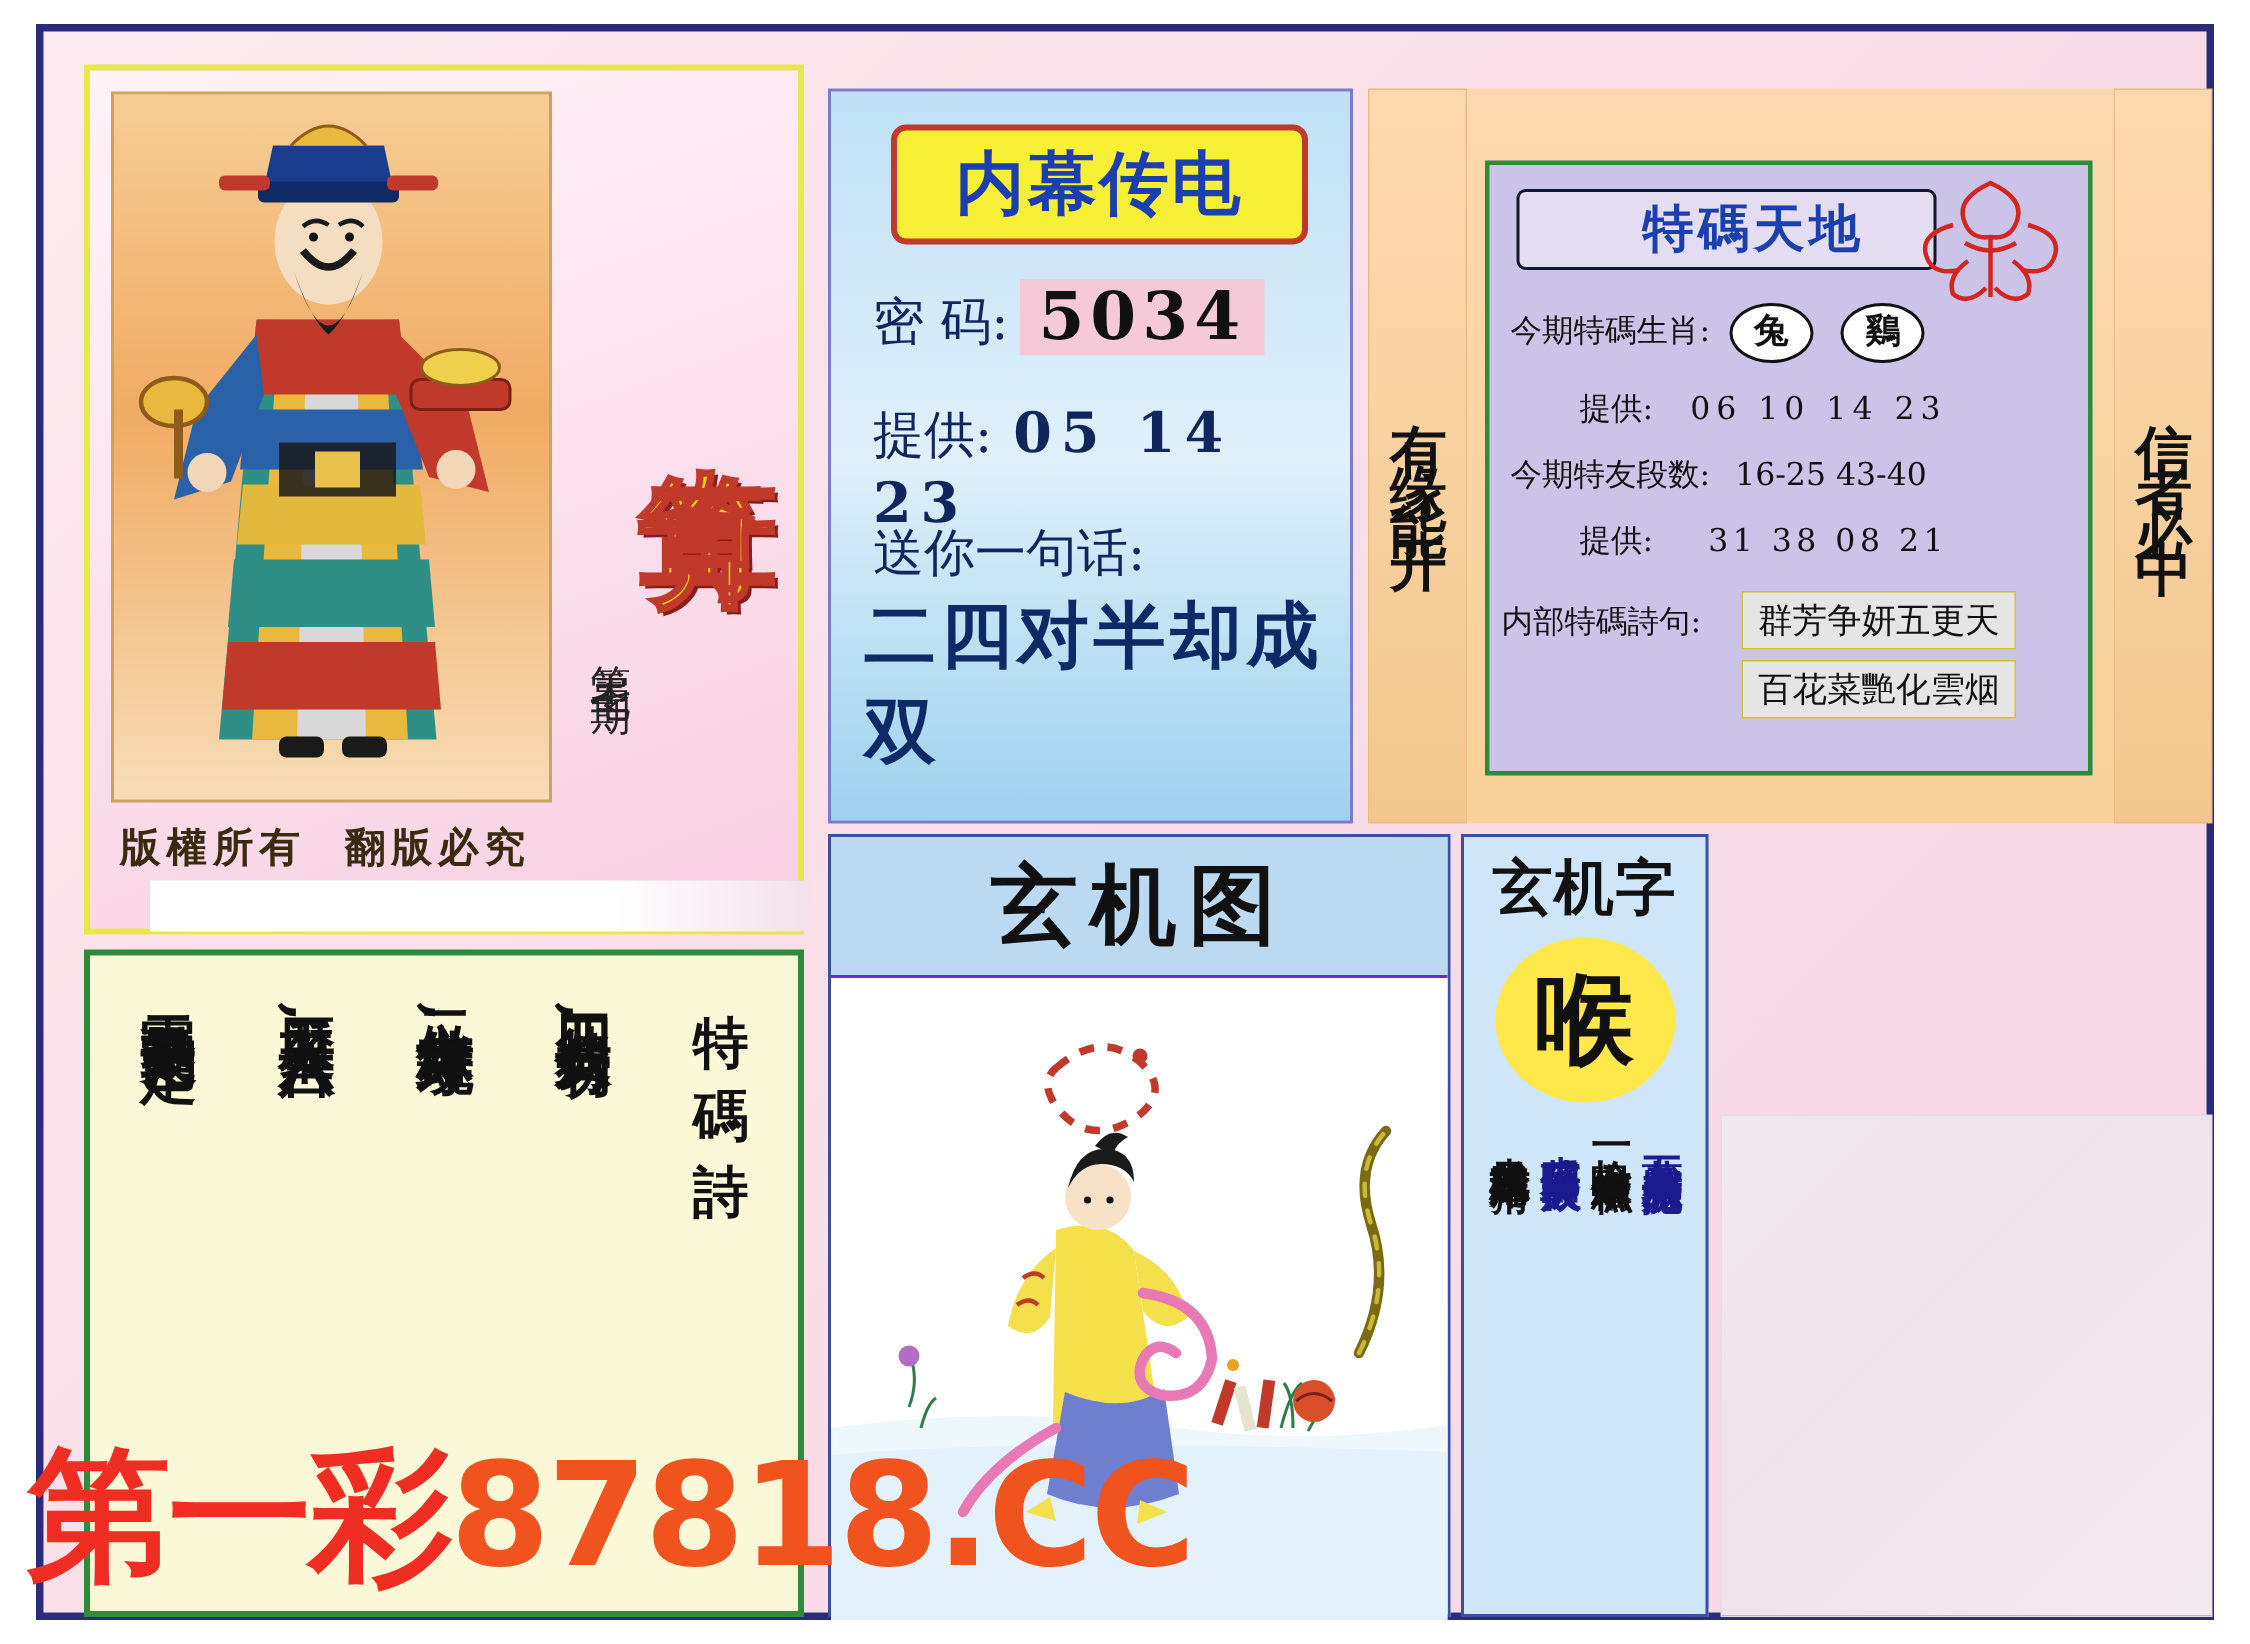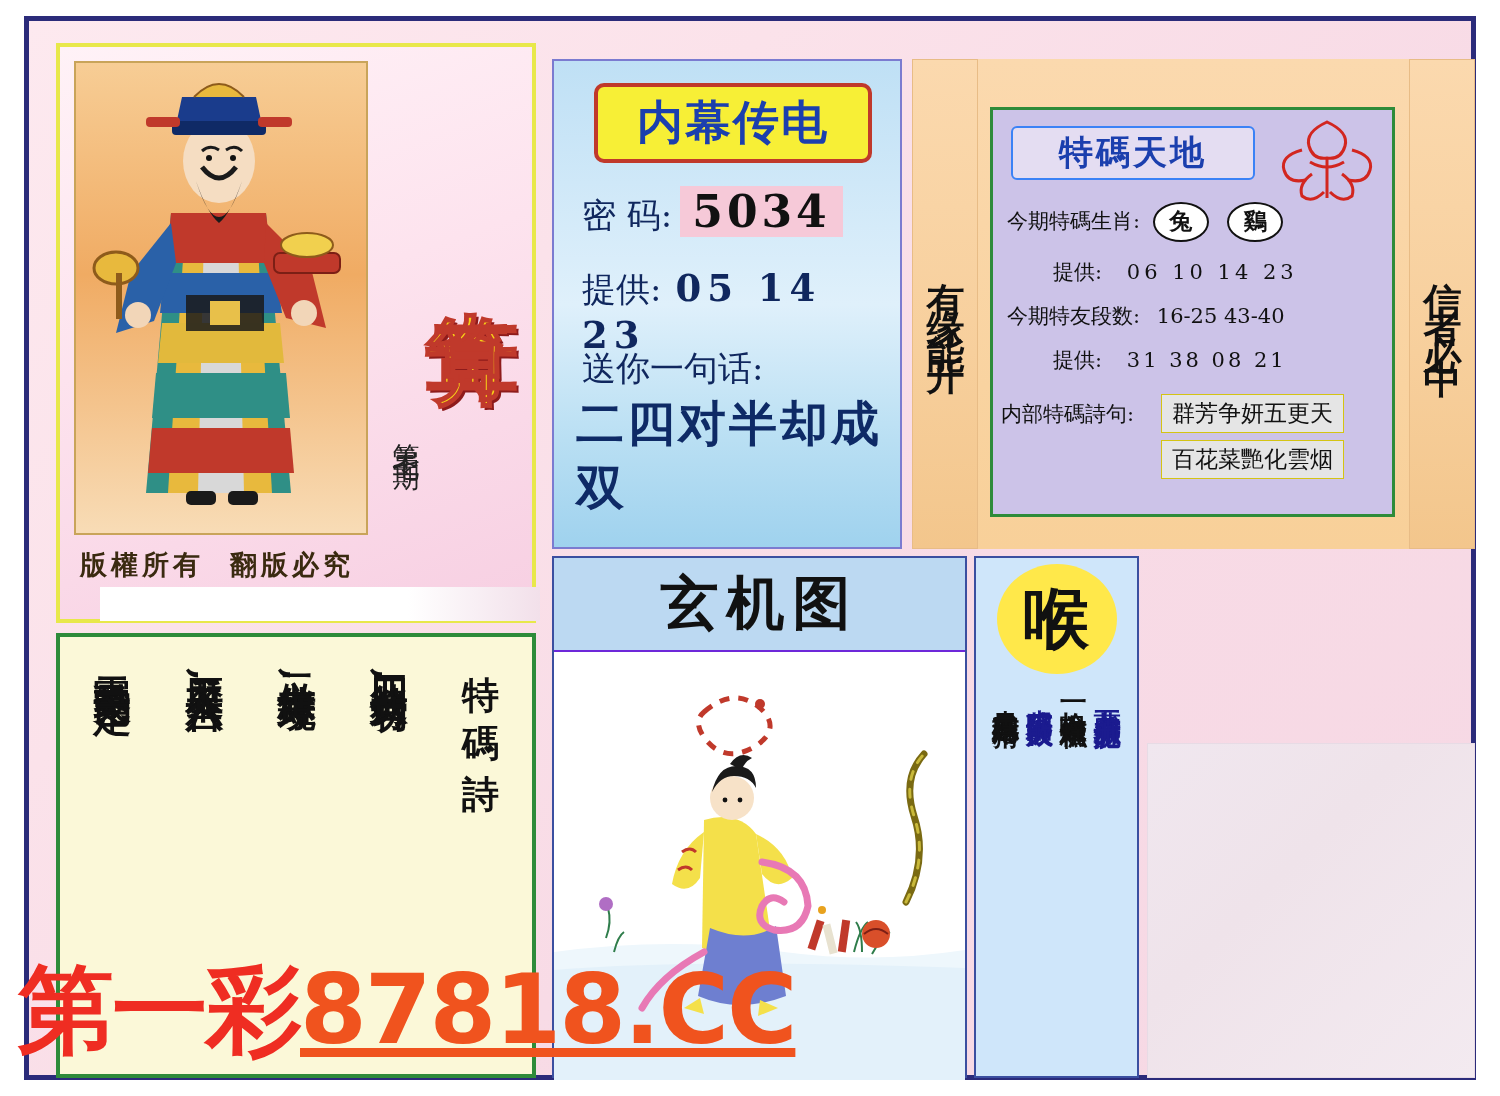--- a/index.html
+++ b/index.html
@@ -160,23 +160,23 @@
   }
   .tema-box{
     position:absolute;left:12px;top:48px;width:405px;height:410px;
     border:3px solid #2e8b3a;
     background:#ccc3e8;
     box-sizing:border-box;
   }
   .tema-title{
     position:absolute;left:18px;top:16px;width:240px;height:50px;
     background:#e4ddf2;
-    border:2px solid #3b82f6;
+    border:2px solid #0f172a;
     border-radius:6px;
-    display:flex;align-items:center;justify-content:center;
+    display:flex;align-items:center;justify-content:center;padding-left:36px;
   }
   .tema-title span{
     font-size:34px;font-weight:bold;color:#1b3fae;letter-spacing:3px;
     font-family:"DejaVu Serif","Liberation Serif",serif;
   }
   .knot{position:absolute;right:10px;top:6px;width:110px;height:92px;}
   .tema-line{
     position:absolute;font-size:21px;color:#111;
     font-family:"DejaVu Serif","Liberation Serif",serif;
     white-space:nowrap;
@@ -278,21 +278,21 @@
   
   .wm{
     position:absolute;left:18px;top:955px;width:960px;height:110px;
     font-size:96px;font-weight:bold;
     font-family:"DejaVu Sans","Liberation Sans",sans-serif;
     line-height:110px;
     white-space:nowrap;
     letter-spacing:-2px;
   }
   .wm .red{color:#ef2d22;}
-  .wm .orange{color:#f0531e;text-decoration:underline;}
+  .wm .orange{color:#f0531e;}
 </style>
 </head>
 <body>
 
 <div class="page">
   <div class="outer-frame">
 
     <div class="poster">
       <div class="poster-img">
         <svg class="god" viewBox="0 0 290 470" xmlns="http://www.w3.org/2000/svg">
@@ -420,21 +420,21 @@
           <span style="margin-left:18px;letter-spacing:4px;">06  10  14  23</span>
         </div>
 
         <div class="tema-line" style="left:14px;top:192px;">
           <span>今期特友段数:</span>
           <span style="margin-left:10px;">16-25    43-40</span>
         </div>
 
         <div class="tema-line" style="left:60px;top:236px;">
           <span>提供:</span>
-          <span style="margin-left:18px;letter-spacing:3px;">31  38    08  21</span>
+          <span style="margin-left:30px;letter-spacing:3px;">31  38    08  21</span>
         </div>
 
         <div class="tema-line" style="left:8px;top:290px;">内部特碼詩句:</div>
         <div class="poem-yellow" style="left:168px;top:284px;">群芳争妍五更天</div>
         <div class="poem-yellow" style="left:168px;top:330px;">百花菜艷化雲烟</div>
       </div>
     </div>
 
     <div class="xuanji-box">
       <div class="xuanji-head">
@@ -496,20 +496,21 @@
             <circle cx="268" cy="258" r="4" fill="#e8a21e"></circle>
           </g>
 
           <circle cx="322" cy="282" r="14" fill="#d94f2a"></circle>
           <path d="M310 282 q12 -10 24 0" stroke="#7c1f15" stroke-width="2" fill="none"></path>
         </svg>
       </div>
     </div>
 
     <div class="xzi-box">
+      <div class="xzi-title">玄机字</div>
       <div class="xzi-circle">
         <span>喉</span>
       </div>
       <div class="xzi-grid">
         <div class="xzi-col">五藏六腑头脏抛</div>
         <div class="xzi-col b">一枪入喉命糟糕</div>
         <div class="xzi-col">虎落平阳被犬欺</div>
         <div class="xzi-col b">贵贱悬殊不用猜</div>
       </div>
     </div>

